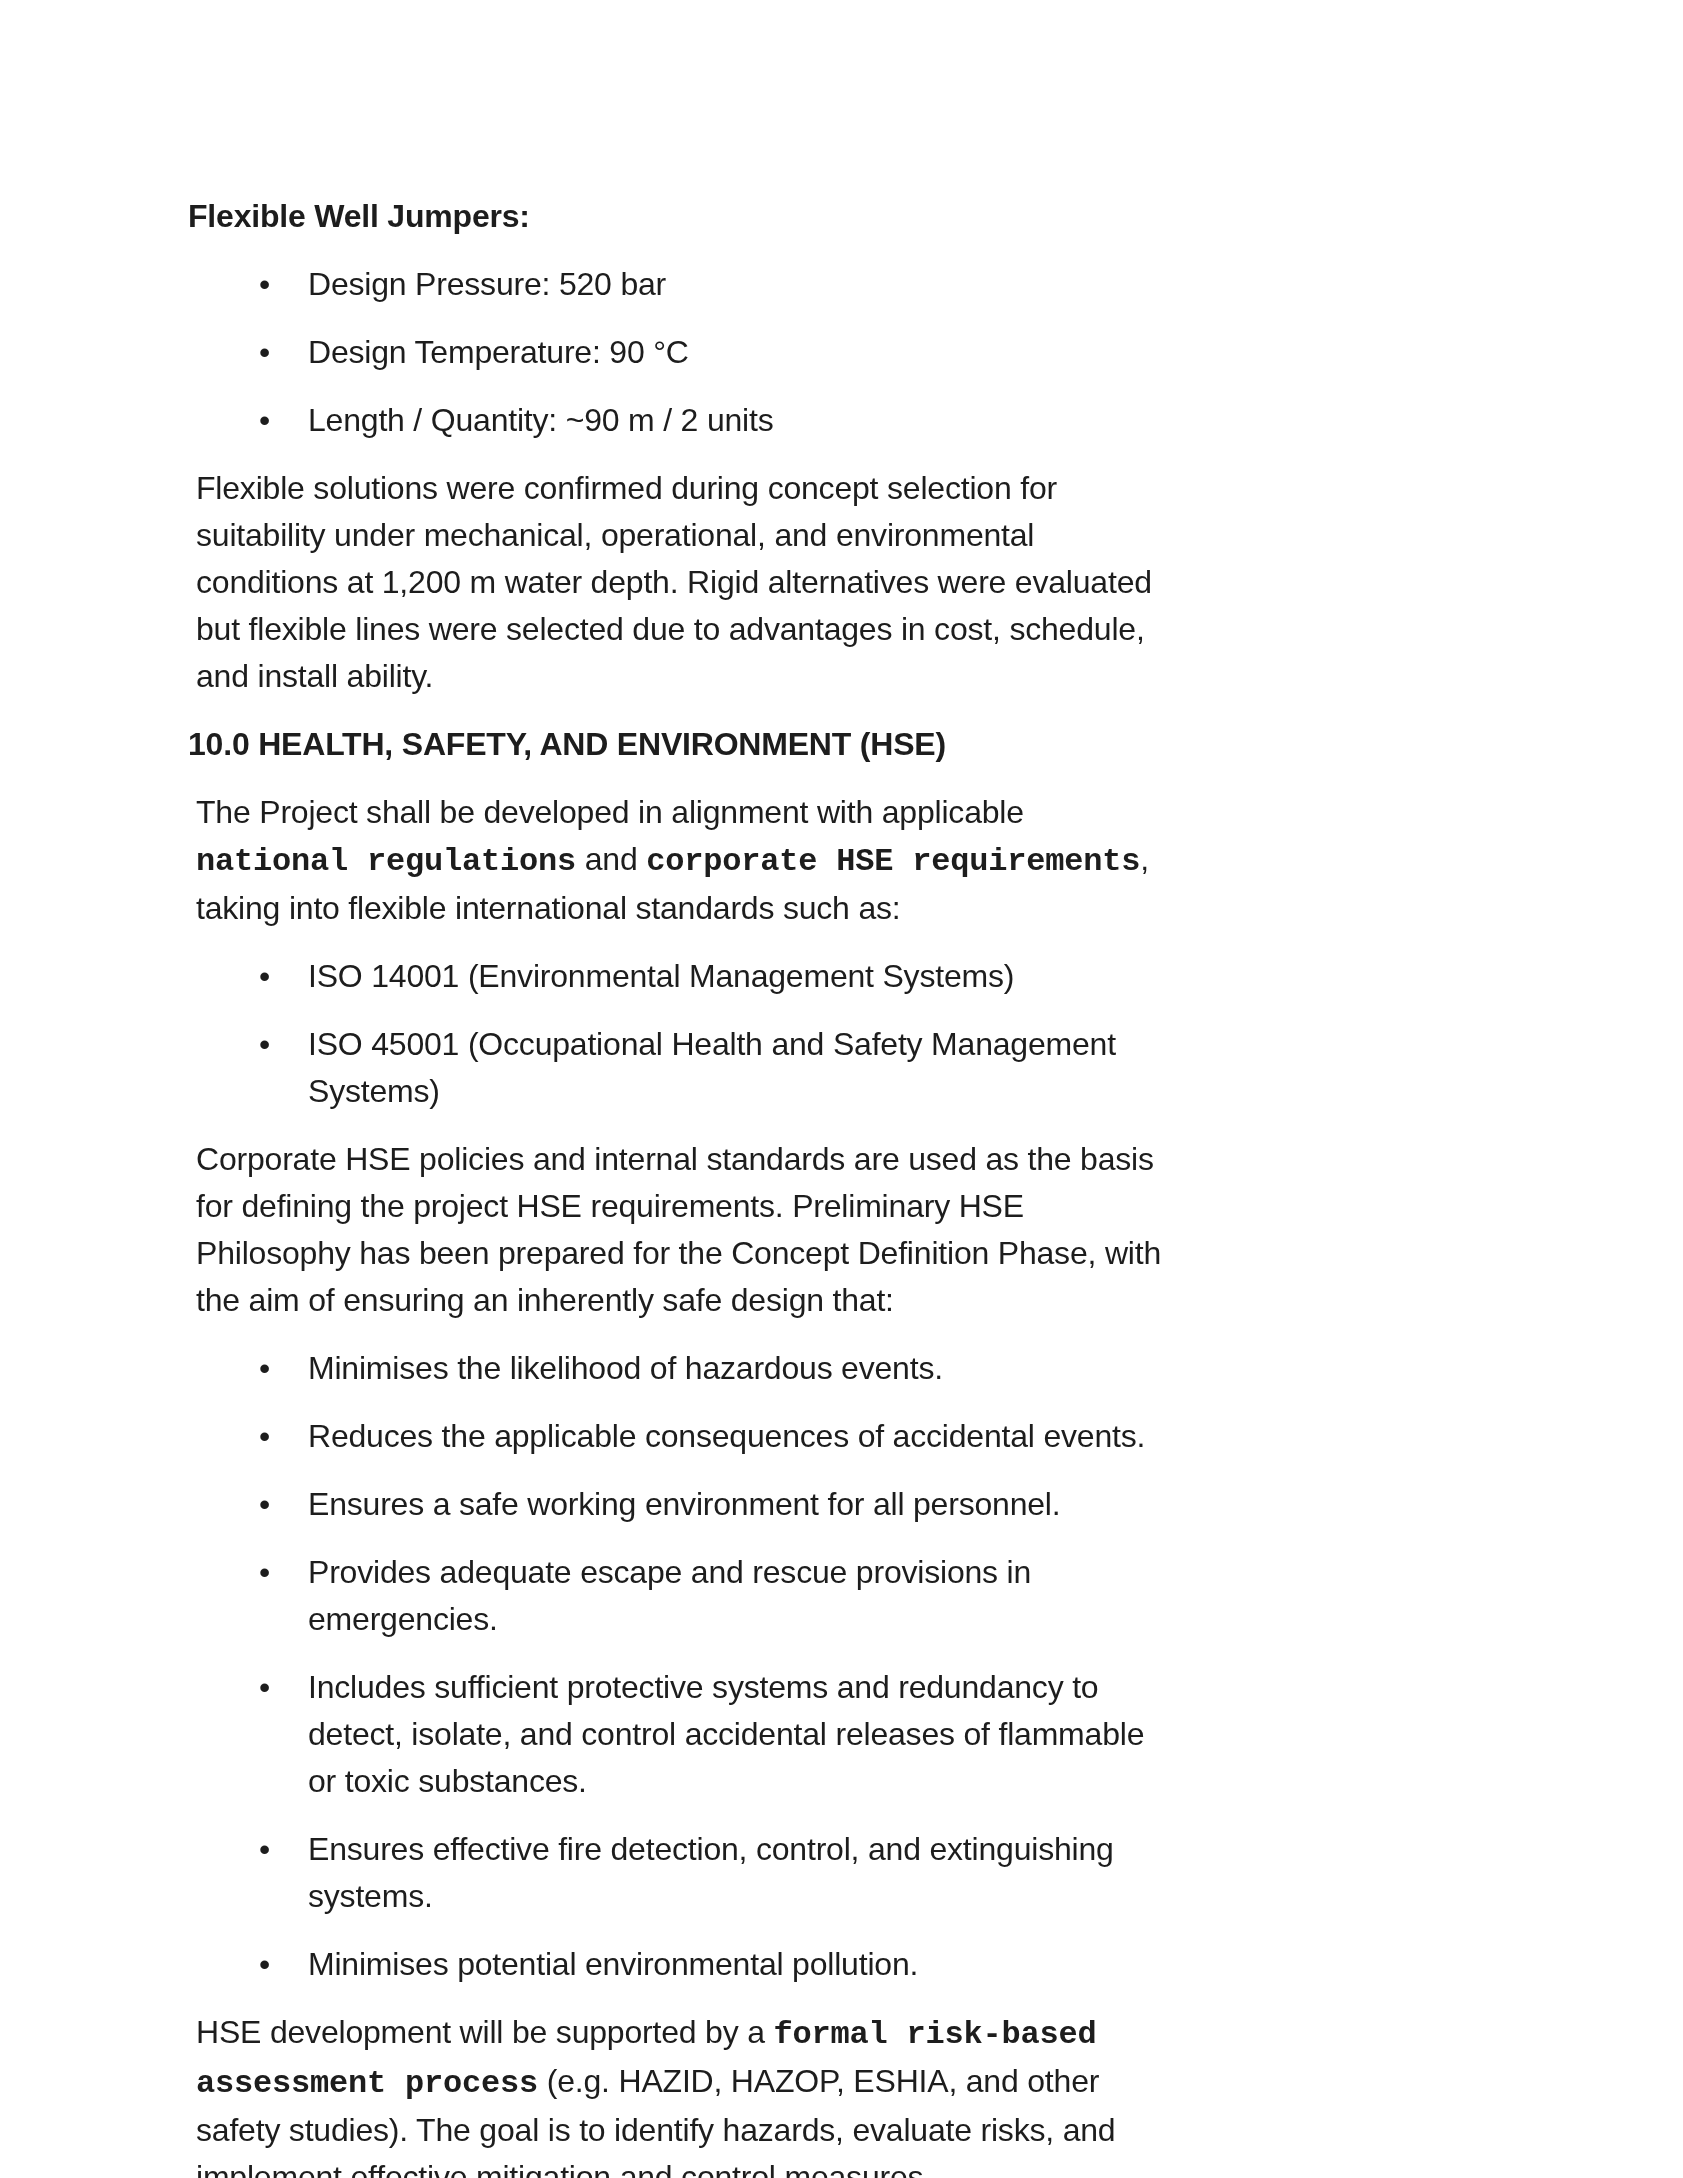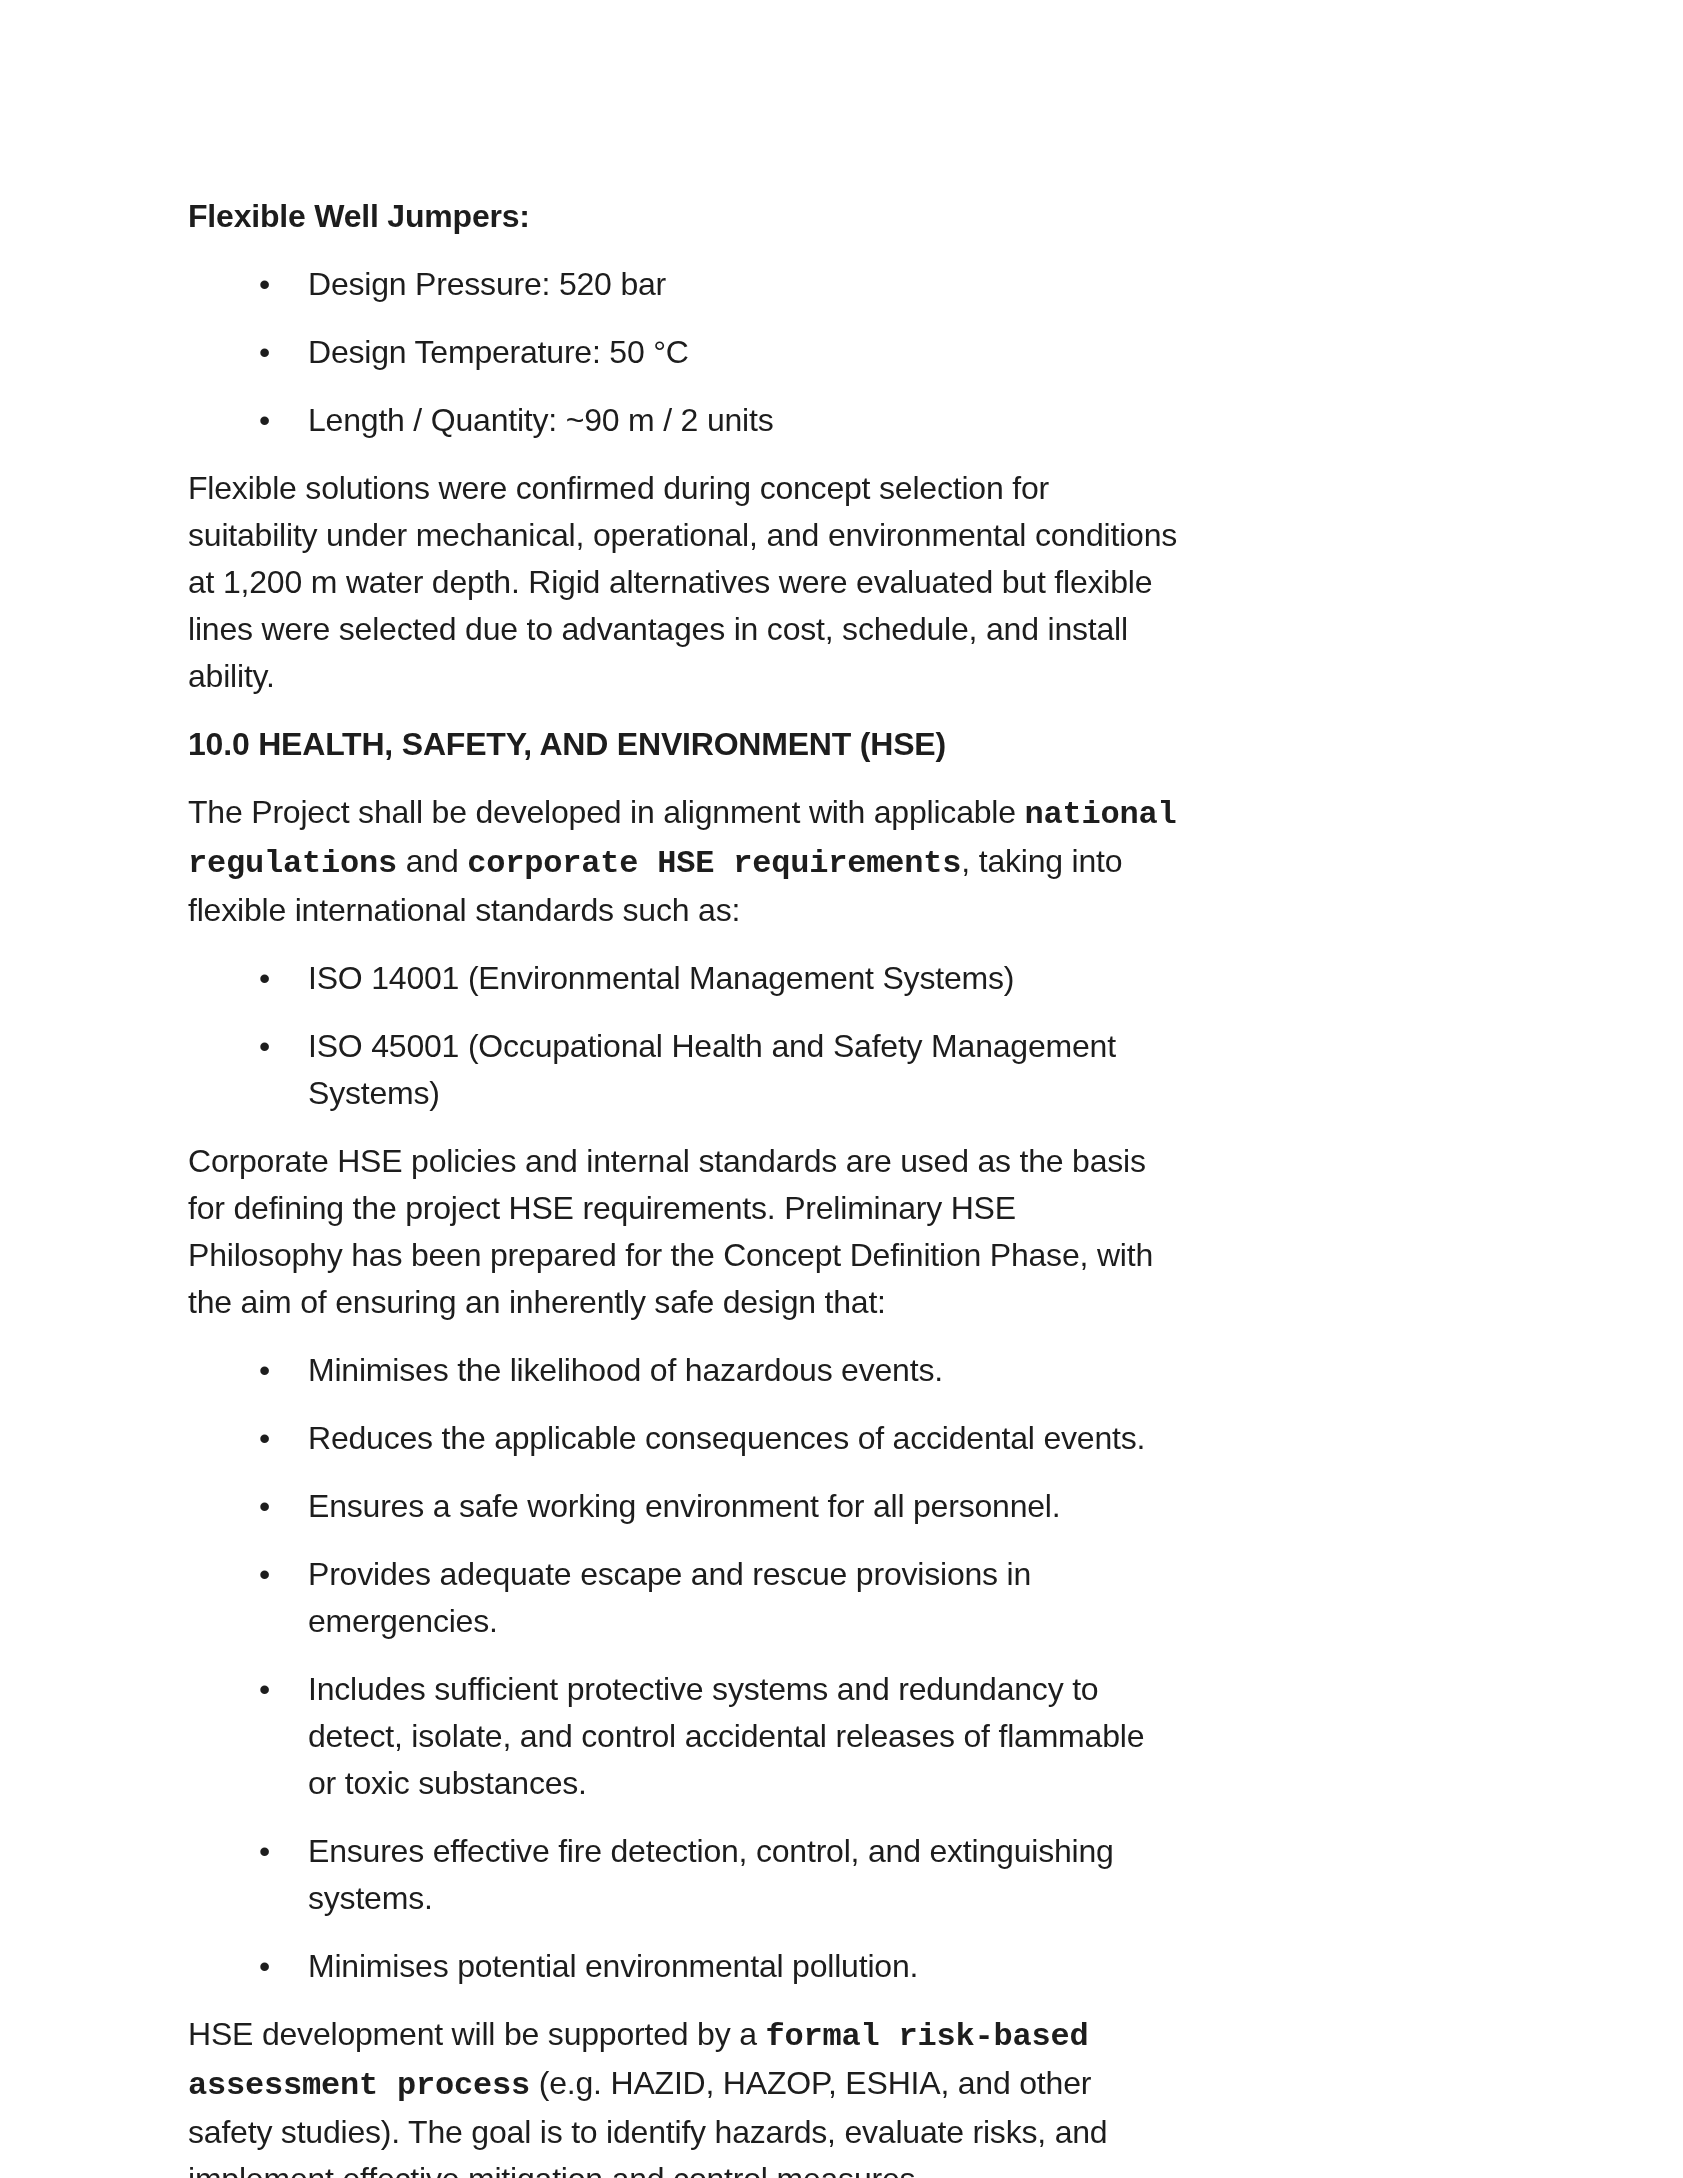--- a/index.html
+++ b/index.html
@@ -16,21 +16,21 @@
     color:#1d1d1d;
     letter-spacing:-0.2px;
     overflow:hidden;
   }
   .heading{
     font-weight:bold;
     margin:0 0 21px 0;
     font-size:32px;
   }
   p.para{
-    margin:0 0 21px 0;
+    margin:0 0 21px 8px;
   }
   ul.doc-list{
     list-style:none;
     margin:8px;
     padding:0;
   }
   ul.doc-list li{
     position:relative;
     padding-left:112px;
     margin:0 0 21px 0;
@@ -45,21 +45,21 @@
 </style>
 </head>
 <body>
 
 <div class="page">
 
   <h3 class="heading">Flexible Well Jumpers:</h3>
 
   <ul class="doc-list">
     <li><span class="marker"></span><span>Design Pressure: 520 bar</span></li>
-    <li><span class="marker"></span><span>Design Temperature: 50 °C</span></li>
+    <li><span class="marker"></span><span>Design Temperature: 90 °C</span></li>
     <li><span class="marker"></span><span>Length / Quantity: ~90 m / 2 units</span></li>
   </ul>
 
   <p class="para">Flexible solutions were confirmed during concept selection for suitability under mechanical, operational, and environmental conditions at 1,200 m water depth. Rigid alternatives were evaluated but flexible lines were selected due to advantages in cost, schedule, and install ability.</p>
 
   <h2 class="heading">10.0 HEALTH, SAFETY, AND ENVIRONMENT (HSE)</h2>
 
   <p class="para"><span>The Project shall be developed in alignment with applicable </span><span class="b">national regulations</span><span> and </span><span class="b">corporate HSE requirements</span><span>, taking into flexible international standards such as:</span></p>
 
   <ul class="doc-list">

